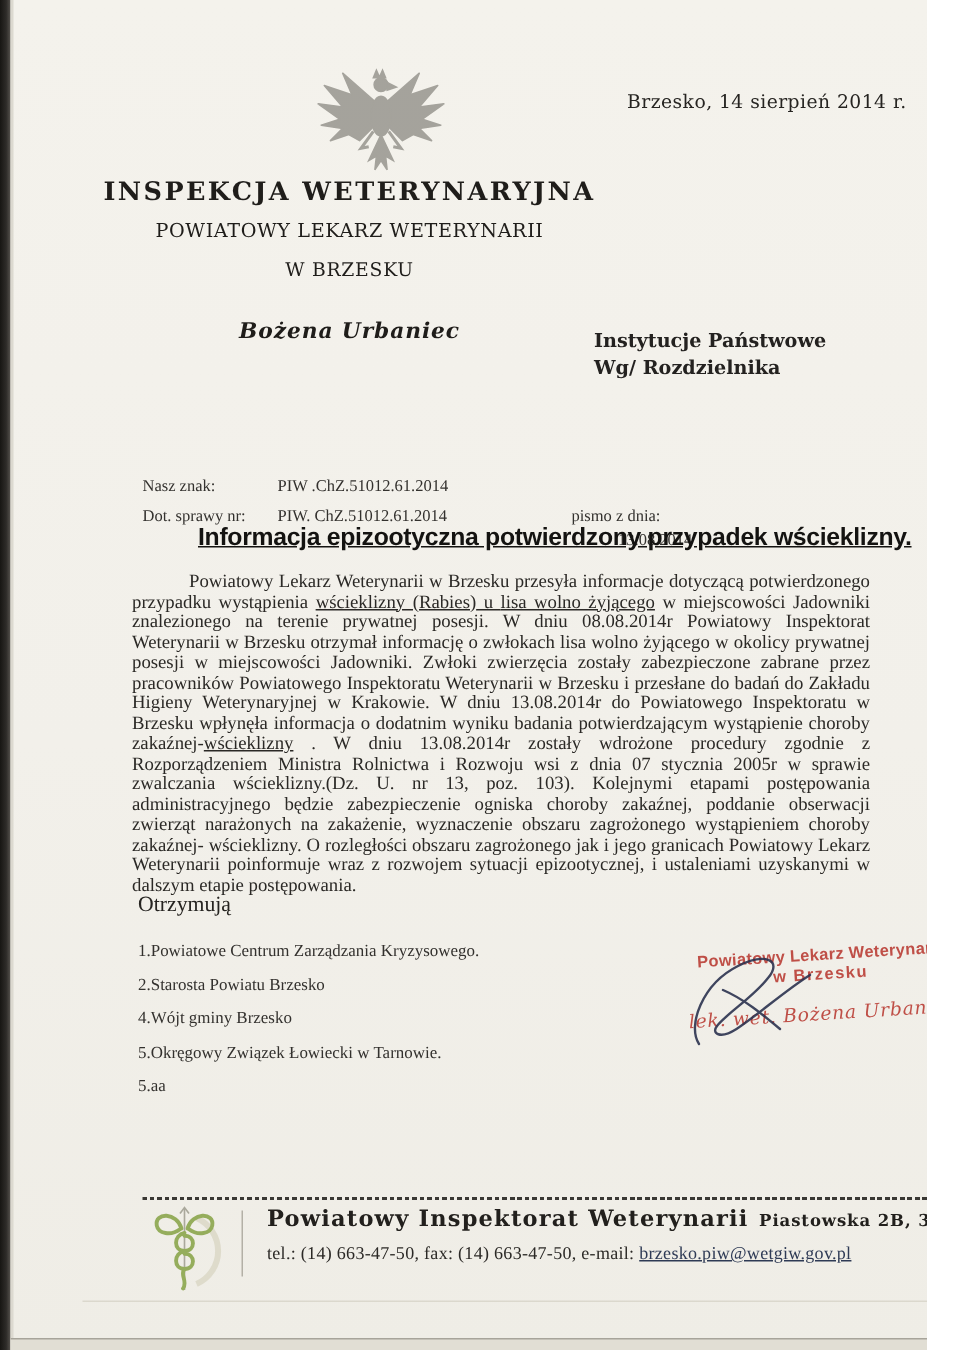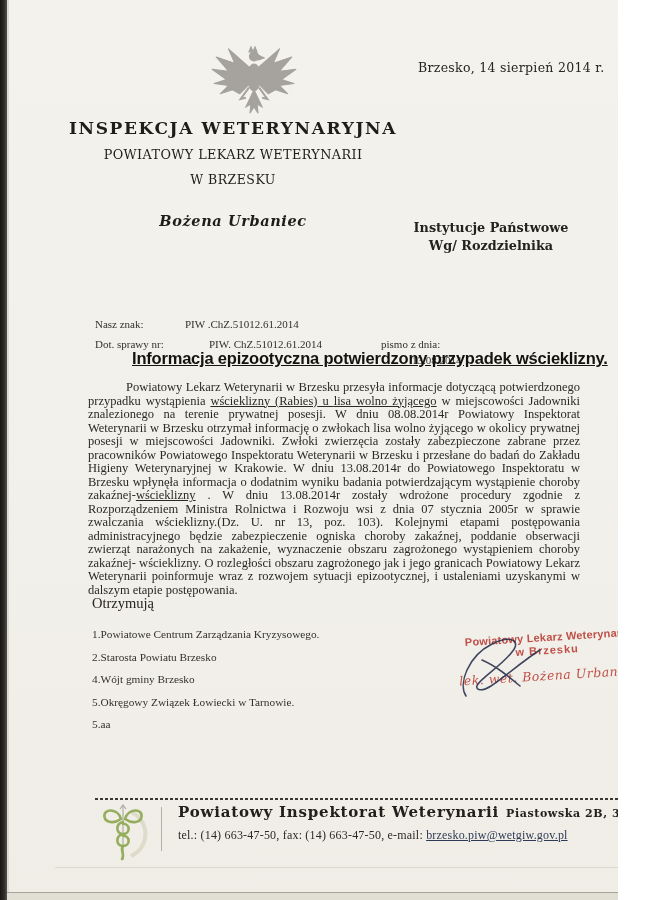--- a/index.html
+++ b/index.html
@@ -25,27 +25,27 @@
   .date-line{position:absolute;left:418px;top:60px;font-family:"DejaVu Serif",serif;
     font-size:12.5px;color:#262421;letter-spacing:.3px;}
 
   .letterhead{position:absolute;left:68px;top:118px;width:330px;text-align:center;
     font-family:"DejaVu Serif",serif;color:#1f1d1a;}
   .lh-org{font-size:17px;font-weight:bold;letter-spacing:1.6px;}
   .lh-office{font-size:12.8px;margin-top:9px;letter-spacing:.4px;}
   .lh-loc{font-size:12.5px;margin-top:10px;letter-spacing:.5px;}
   .lh-person{font-size:14.5px;margin-top:25px;font-weight:bold;font-style:italic;letter-spacing:.6px;}
 
-  .addressee{position:absolute;left:396px;top:219px;width:190px;text-align:center;
+  .addressee{position:absolute;left:396px;top:219px;width:190px;text-align:left;
     font-family:"DejaVu Serif",serif;font-weight:bold;font-size:12.8px;line-height:18px;color:#242220;}
 
   .refs{position:absolute;left:0;top:0;font-size:11px;color:#33312e;}
   .refs span{position:absolute;white-space:nowrap;}
   .r-l1{left:95px;top:318px;}  .r-v1{left:185px;top:318px;}
-  .r-l2{left:95px;top:338px;}  .r-v2{left:185px;top:338px;margin-left:24px;}
+  .r-l2{left:95px;top:338px;}  .r-v2{left:185px;top:338px;}
   .r-l3{left:333px;top:338px;margin-left:48px;} .r-v3{left:412px;top:354px;text-align:center;}
 
   .subject{position:absolute;left:88px;top:349px;width:520px;
     font-family:"Liberation Sans",sans-serif;font-weight:bold;font-size:16.5px;
     color:#141311;text-decoration:underline;letter-spacing:-0.2px;margin-left:44px;}
 
   .body-par{position:absolute;left:88px;top:381px;width:492px;
     font-size:12.5px;line-height:13.5px;text-align:justify;text-indent:38px;color:#2b2926;}
   .body-par .bold-underline{font-weight:normal;text-decoration:underline;}
   .body-par .underline{text-decoration:underline;}

